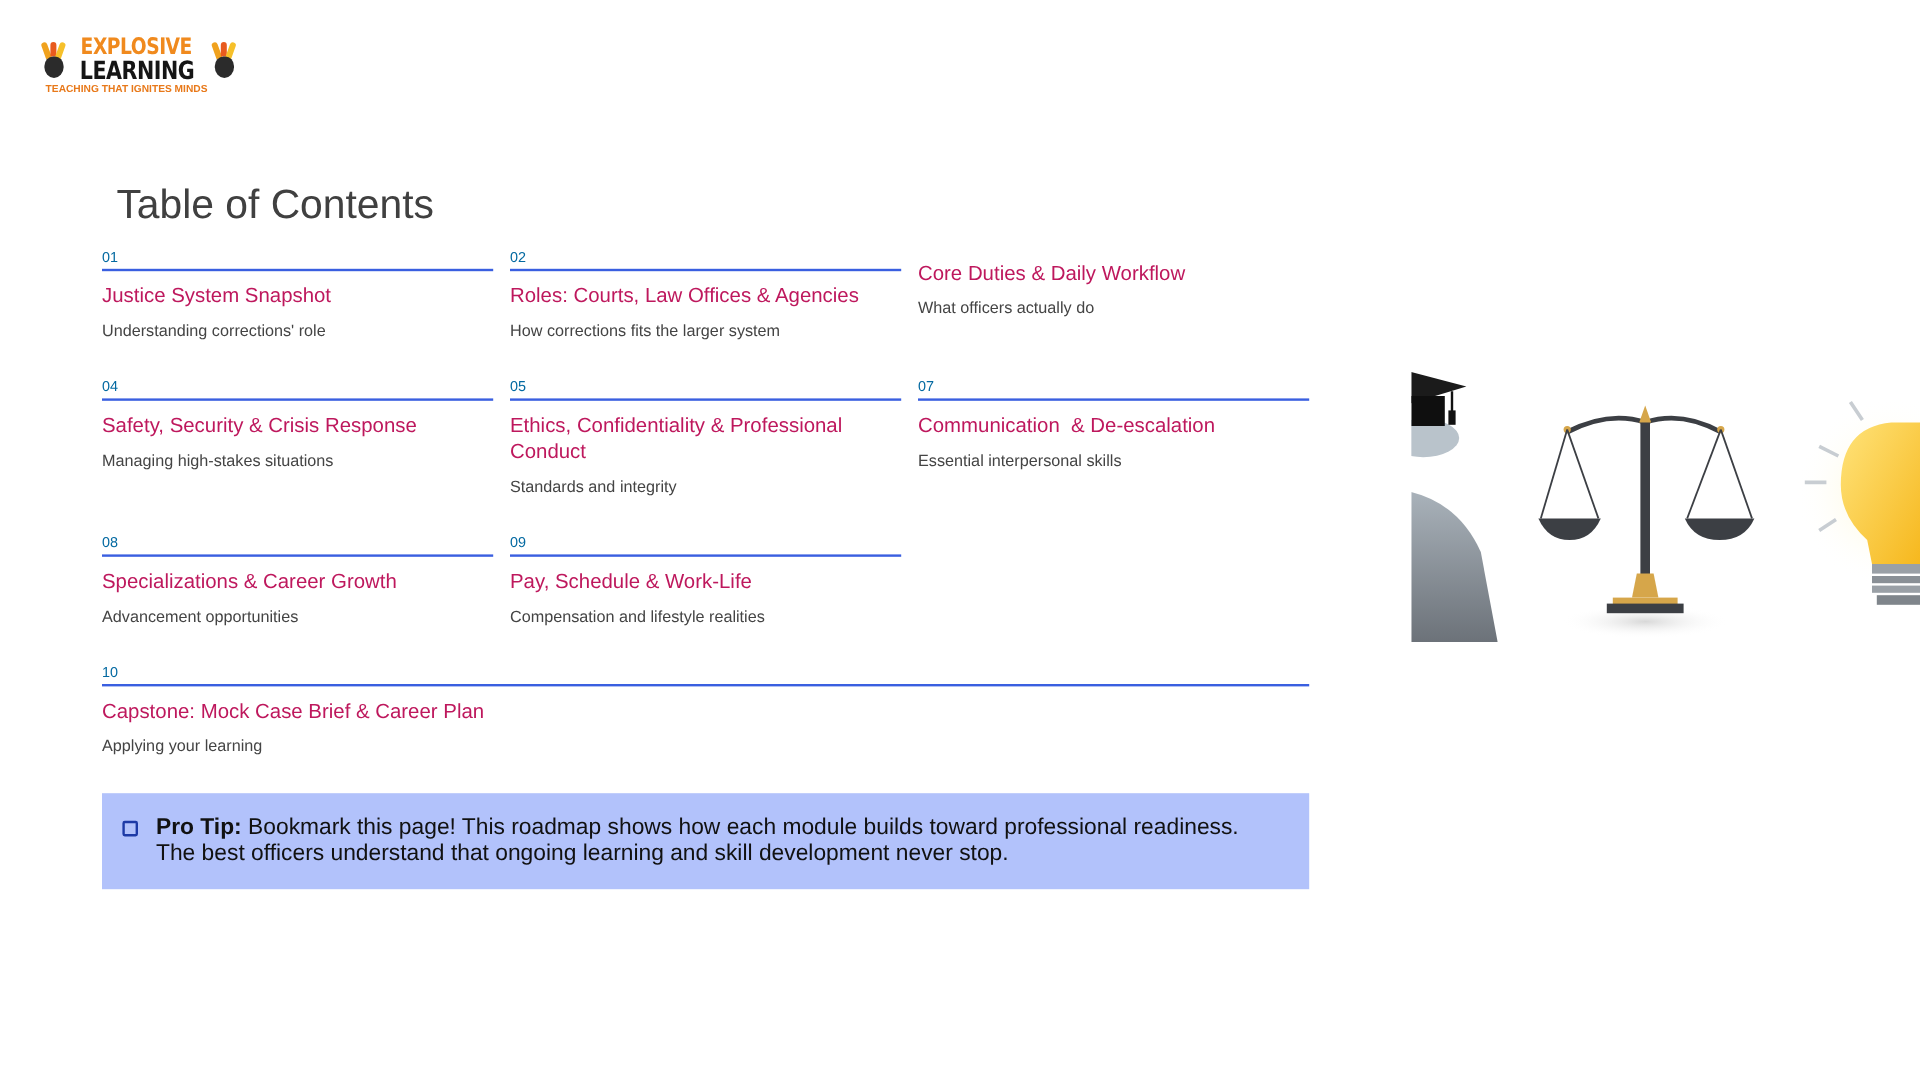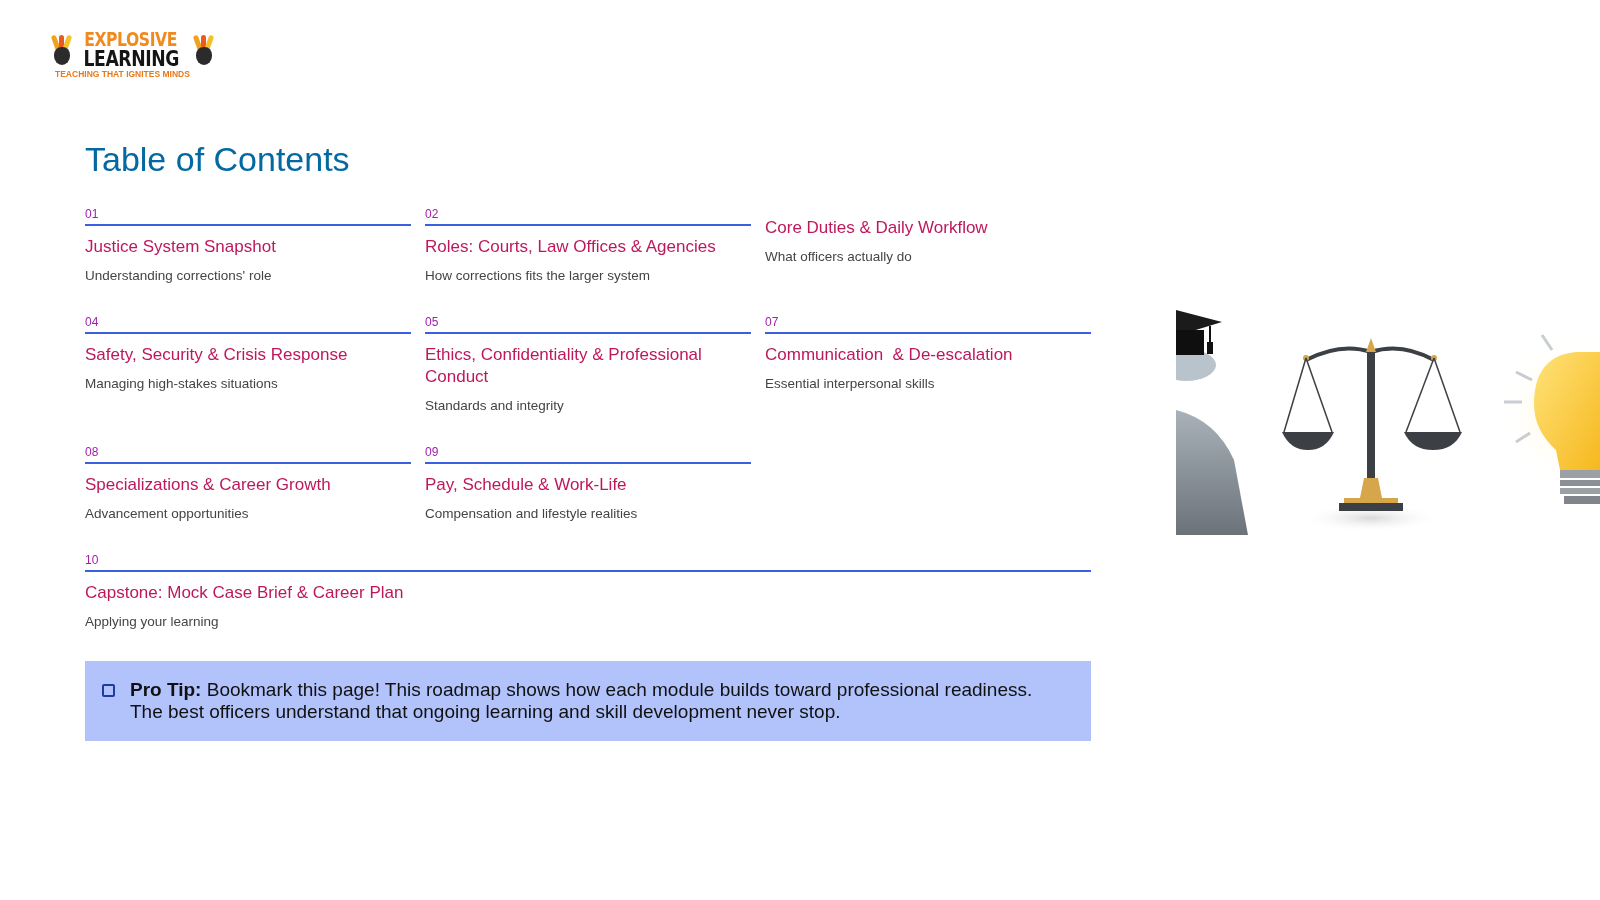--- a/index.html
+++ b/index.html
@@ -1,31 +1,31 @@
 <!DOCTYPE html>
 <html><head>
 <meta charset="utf-8">
 <style>
   html, body { margin:0; padding:0; }
   body { width:1600px; height:900px; background:#ffffff; position:relative; overflow:hidden; font-family:"Liberation Sans", sans-serif; }
-  .logo { position:absolute; left:51px; top:30px; width:160px; height:62px; }
+  .logo { position:absolute; left:34px; top:30px; width:160px; height:62px; }
   .logo .row { display:flex; align-items:center; }
   .logo .head { width:22px; height:30px; position:relative; }
   .logo .head .face { position:absolute; left:3px; top:12px; width:16px; height:18px; background:#2b2b2b; border-radius:45% 45% 50% 50%; }
   .logo .head .fl { position:absolute; top:0; width:5px; height:14px; border-radius:3px 3px 1px 1px; }
   .logo .words { display:flex; flex-direction:column; align-items:center; margin:0 4px; }
   .logo .w1 { font-family:"DejaVu Sans", sans-serif; font-weight:bold; font-size:19px; color:#f08a1e; letter-spacing:-0.5px; line-height:19px; transform:scaleX(0.82); }
   .logo .w2 { font-family:"DejaVu Sans", sans-serif; font-weight:bold; font-size:21px; color:#151515; letter-spacing:-0.5px; line-height:20px; transform:scaleX(0.82); }
   .logo .tag { font-size:8.5px; font-weight:bold; color:#e8791a; margin-top:0; margin-left:4px; letter-spacing:0; }
 
-  .title { position:absolute; left:85px; top:140px; font-size:34px; color:#0369a1; margin:0; font-weight:normal; }
+  .title { position:absolute; left:85px; top:140px; font-size:34px; color:#404040; margin:12px; font-weight:normal; }
 
   .grid { position:absolute; left:85px; top:207px; width:1006px; display:grid; grid-template-columns:326px 326px 326px; column-gap:14px; }
   .item { margin-bottom:0; }
-  .num { font-size:12px; color:#a21caf; padding-bottom:3px; border-bottom:2px solid #3a5fe0; }
+  .num { font-size:12px; color:#0369a1; padding-bottom:3px; border-bottom:2px solid #3a5fe0; }
   .itl { font-size:17px; color:#be185d; margin-top:10px; line-height:22px; }
   .isub { font-size:13.5px; color:#444; margin-top:10px; }
   .r1 { height:108px; } .r2 { height:130px; } .r3 { height:108px; }
   .full { grid-column:1 / span 3; }
 
   .tip { position:absolute; left:85px; top:661px; width:1006px; height:80px; background:#b2c2fb; box-sizing:border-box; padding:18px 40px 0 45px; font-size:19px; line-height:22px; color:#111; }
   .tip .ico { position:absolute; left:17px; top:23px; width:9px; height:9px; border:2px solid #1d3aa6; border-radius:2px; }
   .tip b { font-weight:bold; }
 
   .art { position:absolute; left:1176px; top:290px; width:424px; height:270px; overflow:hidden; }

